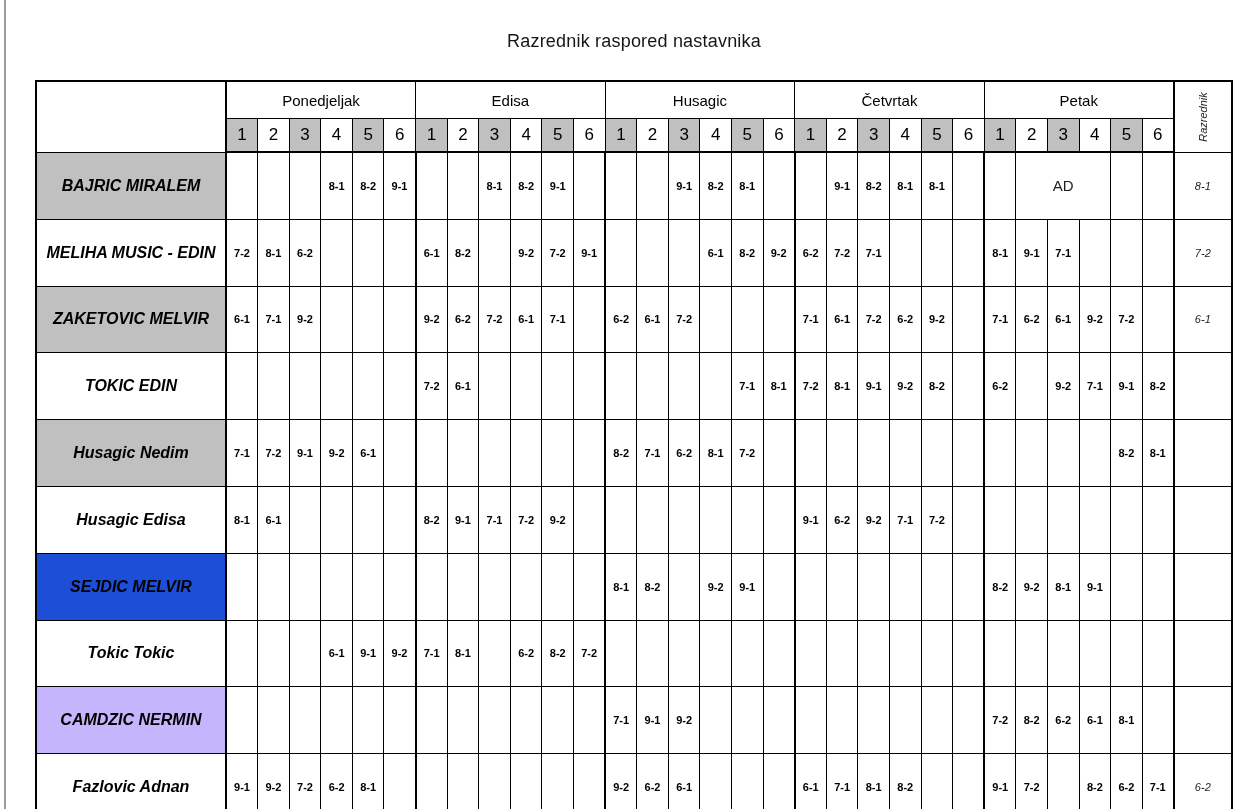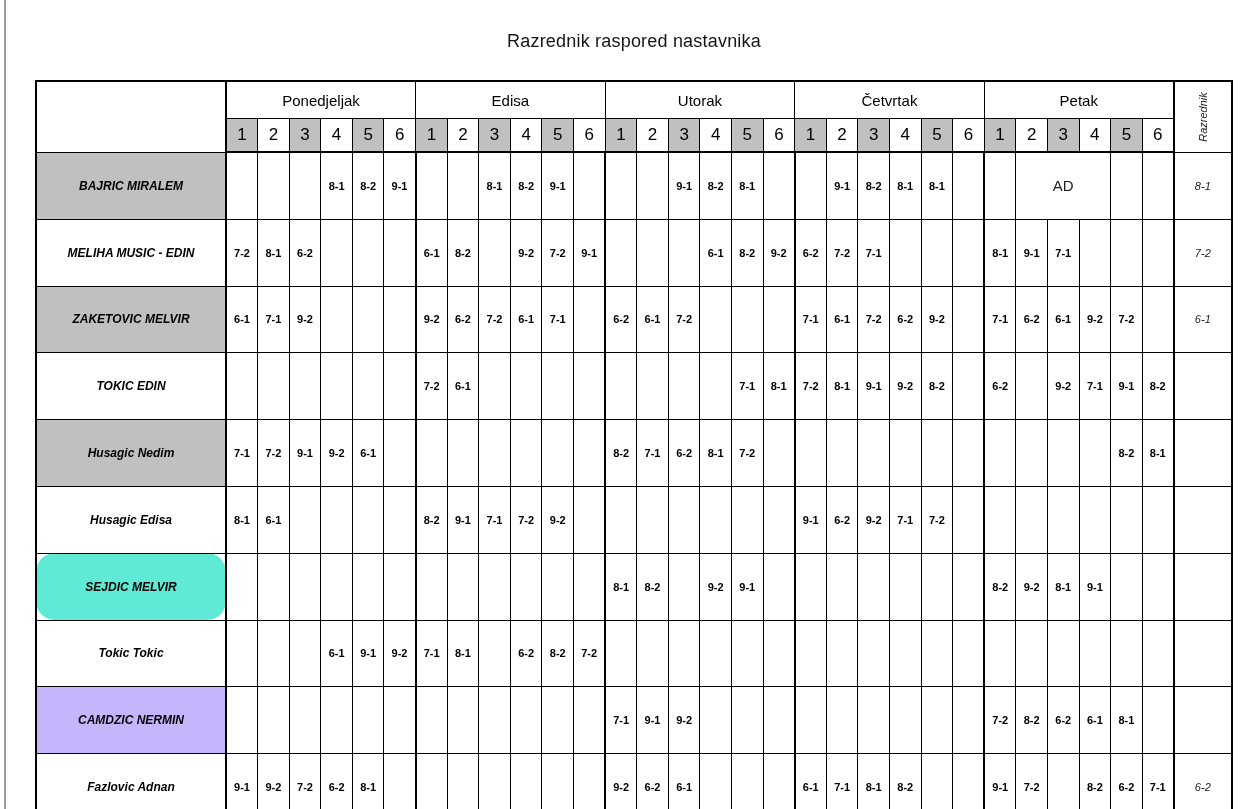--- a/index.html
+++ b/index.html
@@ -26,21 +26,21 @@
   tr.num-row th { font-size:17px; font-weight:400; height:32px; border-bottom-width:2px; }
   th.name-head { border-right-width:2px; }
   th.raz-head { border-left-width:2px; position:relative; }
   th.raz-head .vert {
     position:absolute; left:50%; top:50%;
     transform:translate(-50%,-50%) rotate(-90deg);
     white-space:nowrap; font-style:italic; font-weight:400; font-size:11px; color:#222;
   }
   
   tbody td { border-top-width:2px; height:65.8px; }
-  td.teacher-name { font-size:12px; font-weight:700; font-style:italic; border-right-width:2px; }
+  td.teacher-name { font-size:16px; font-weight:700; font-style:italic; border-right-width:2px; }
   td.cell { font-size:11px; font-weight:700; }
   td.cell.dayfirst { border-left-width:2px; }
   td.cell.merged { font-size:15px; font-weight:400; color:#222; }
   td.raz-cell { border-left-width:2px; font-size:11px; font-style:italic; font-weight:400; color:#222; }
 </style>
 </head>
 <body>
 
 <div class="left-edge-line"></div>
 
@@ -79,21 +79,21 @@
       <col style="width: 31.6px;">
       <col style="width: 31.6px;">
       <col style="width: 31.6px;">
       <col style="width: 58px;">
     </colgroup>
   <thead>
       <tr class="day-row">
         <th class="name-head" rowspan="2"></th>
         <th class="day-name" colspan="6">Ponedjeljak</th>
         <th class="day-name" colspan="6">Edisa</th>
-        <th class="day-name" colspan="6">Utorak</th>
+        <th class="day-name" colspan="6">Husagic</th>
         <th class="day-name" colspan="6">Četvrtak</th>
         <th class="day-name" colspan="6">Petak</th>
         <th class="raz-head" rowspan="2">
           <span class="vert">Razrednik</span>
         </th>
       </tr>
       <tr class="num-row">
         <th class="period-num" style="background: rgb(192, 192, 192);">1</th>
         <th class="period-num">2</th>
         <th class="period-num" style="background: rgb(192, 192, 192);">3</th>
@@ -323,21 +323,21 @@
         <td class="cell"></td>
         <td class="cell dayfirst"></td>
         <td class="cell"></td>
         <td class="cell"></td>
         <td class="cell"></td>
         <td class="cell"></td>
         <td class="cell"></td>
         <td class="raz-cell"></td>
       </tr>
       <tr>
-        <td class="teacher-name" style="background: #5eead4; border-radius: 19px;">SEJDIC MELVIR</td>
+        <td class="teacher-name" style="background: #1d4ed8;">SEJDIC MELVIR</td>
         <td class="cell dayfirst"></td>
         <td class="cell"></td>
         <td class="cell"></td>
         <td class="cell"></td>
         <td class="cell"></td>
         <td class="cell"></td>
         <td class="cell dayfirst"></td>
         <td class="cell"></td>
         <td class="cell"></td>
         <td class="cell"></td>

